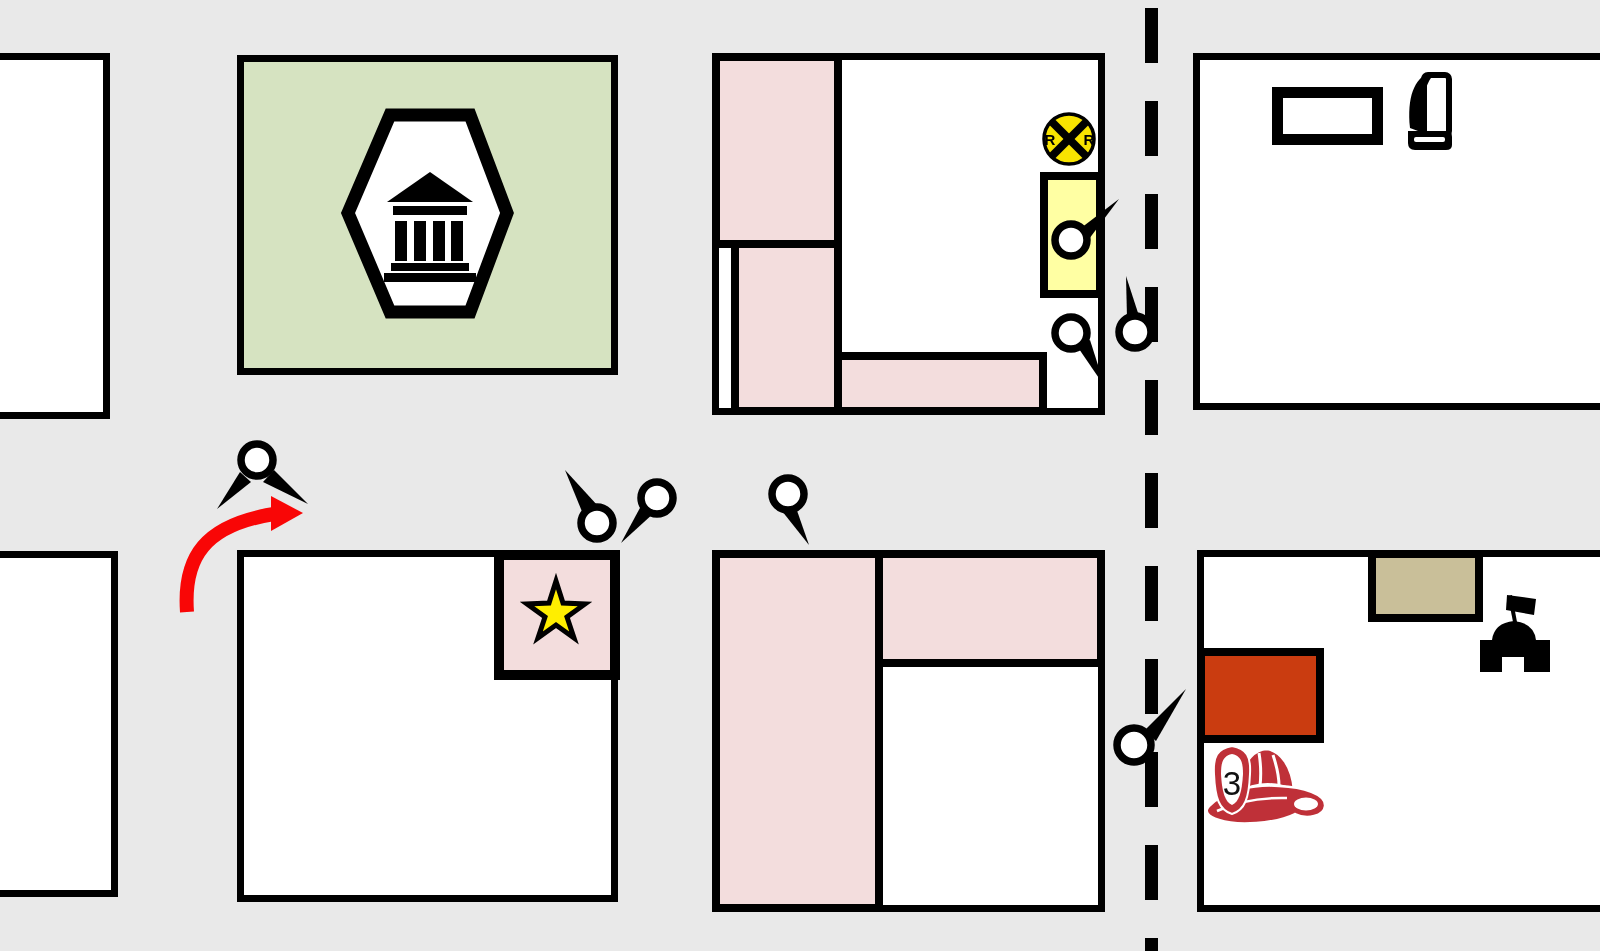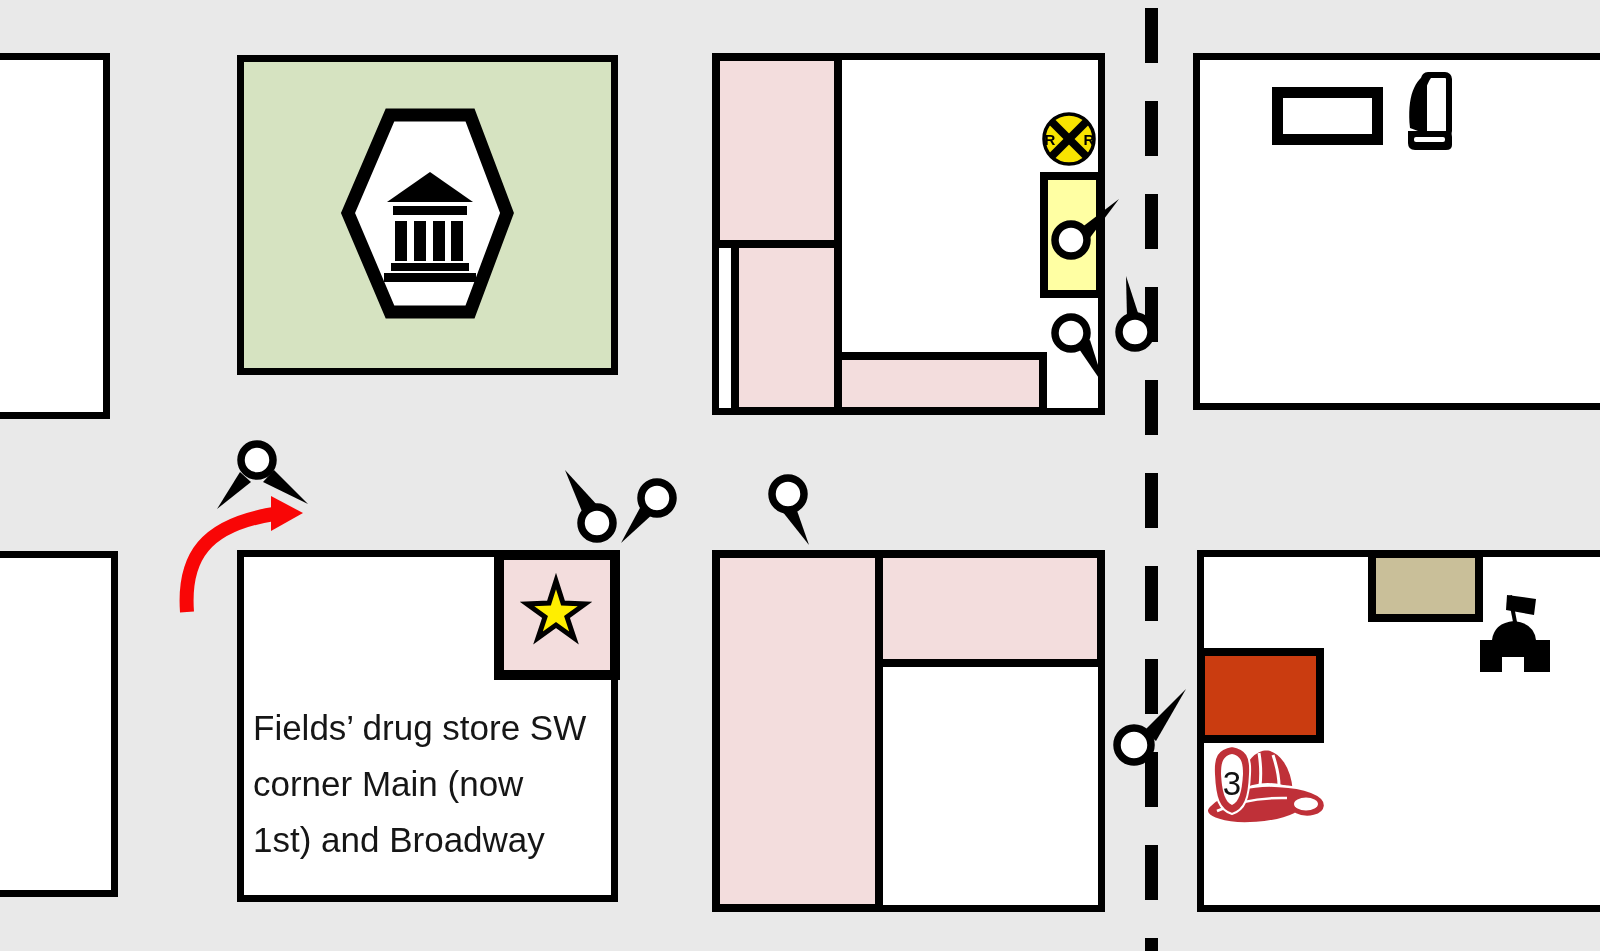--- a/index.html
+++ b/index.html
@@ -110,25 +110,20 @@
     <path d="M 56 13 C 58 25 58 37 57 46" fill="none" stroke="#ffffff" stroke-width="3"></path>
     <path d="M 70 15 C 74 27 76 37 76 46" fill="none" stroke="#ffffff" stroke-width="3"></path>
     <path d="M 6 66 C 22 50 52 44 76 46 C 100 47 123 54 122 66 C 121 76 104 80 92 74 C 72 84 34 86 16 80 C 4 76 1 71 6 66 Z" fill="var(--helmet-red,#bf3038)" stroke="#ffffff" stroke-width="2.5"></path>
     <ellipse cx="103" cy="64" rx="12" ry="6.5" fill="#ffffff"></ellipse>
     <path d="M 14 71 Q 44 57 84 58" fill="none" stroke="#ffffff" stroke-width="2.5"></path>
     <path d="M 29 6 C 44 9 48 16 47 34 C 46 58 42 70 29 74 C 16 70 12 58 11 34 C 10 16 14 9 29 6 Z" fill="var(--helmet-red,#bf3038)" stroke="#ffffff" stroke-width="2"></path>
     <path d="M 29 14 C 38 16 40 22 40 34 C 39 52 36 62 29 65 C 22 62 19 52 18 34 C 18 22 20 16 29 14 Z" fill="#ffffff"></path>
     <text class="helm" x="29" y="55" text-anchor="middle" fill="#111111">3</text>
   </svg>
 
-  <div class="annotation">
-    <div>Fields’ drug store SW</div>
-    <div>corner Main (now</div>
-    <div>1st) and Broadway</div>
-  </div>
 
   <svg class="abs" style="left:0; top:0;" width="1600" height="951" viewBox="0 0 1600 951">
 
     <line x1="1151.5" y1="0" x2="1151.5" y2="951" stroke="var(--ink-black,#000)" stroke-width="13" stroke-dasharray="55 38" stroke-dashoffset="85"></line>
 
     <g>
       <path d="M 187 612 C 183 557 205 525 274 514" fill="none" stroke="var(--arrow-red,#f90606)" stroke-width="14"></path>
       <polygon points="271,496 303,513 271,531" fill="var(--arrow-red,#f90606)"></polygon>
     </g>
 

